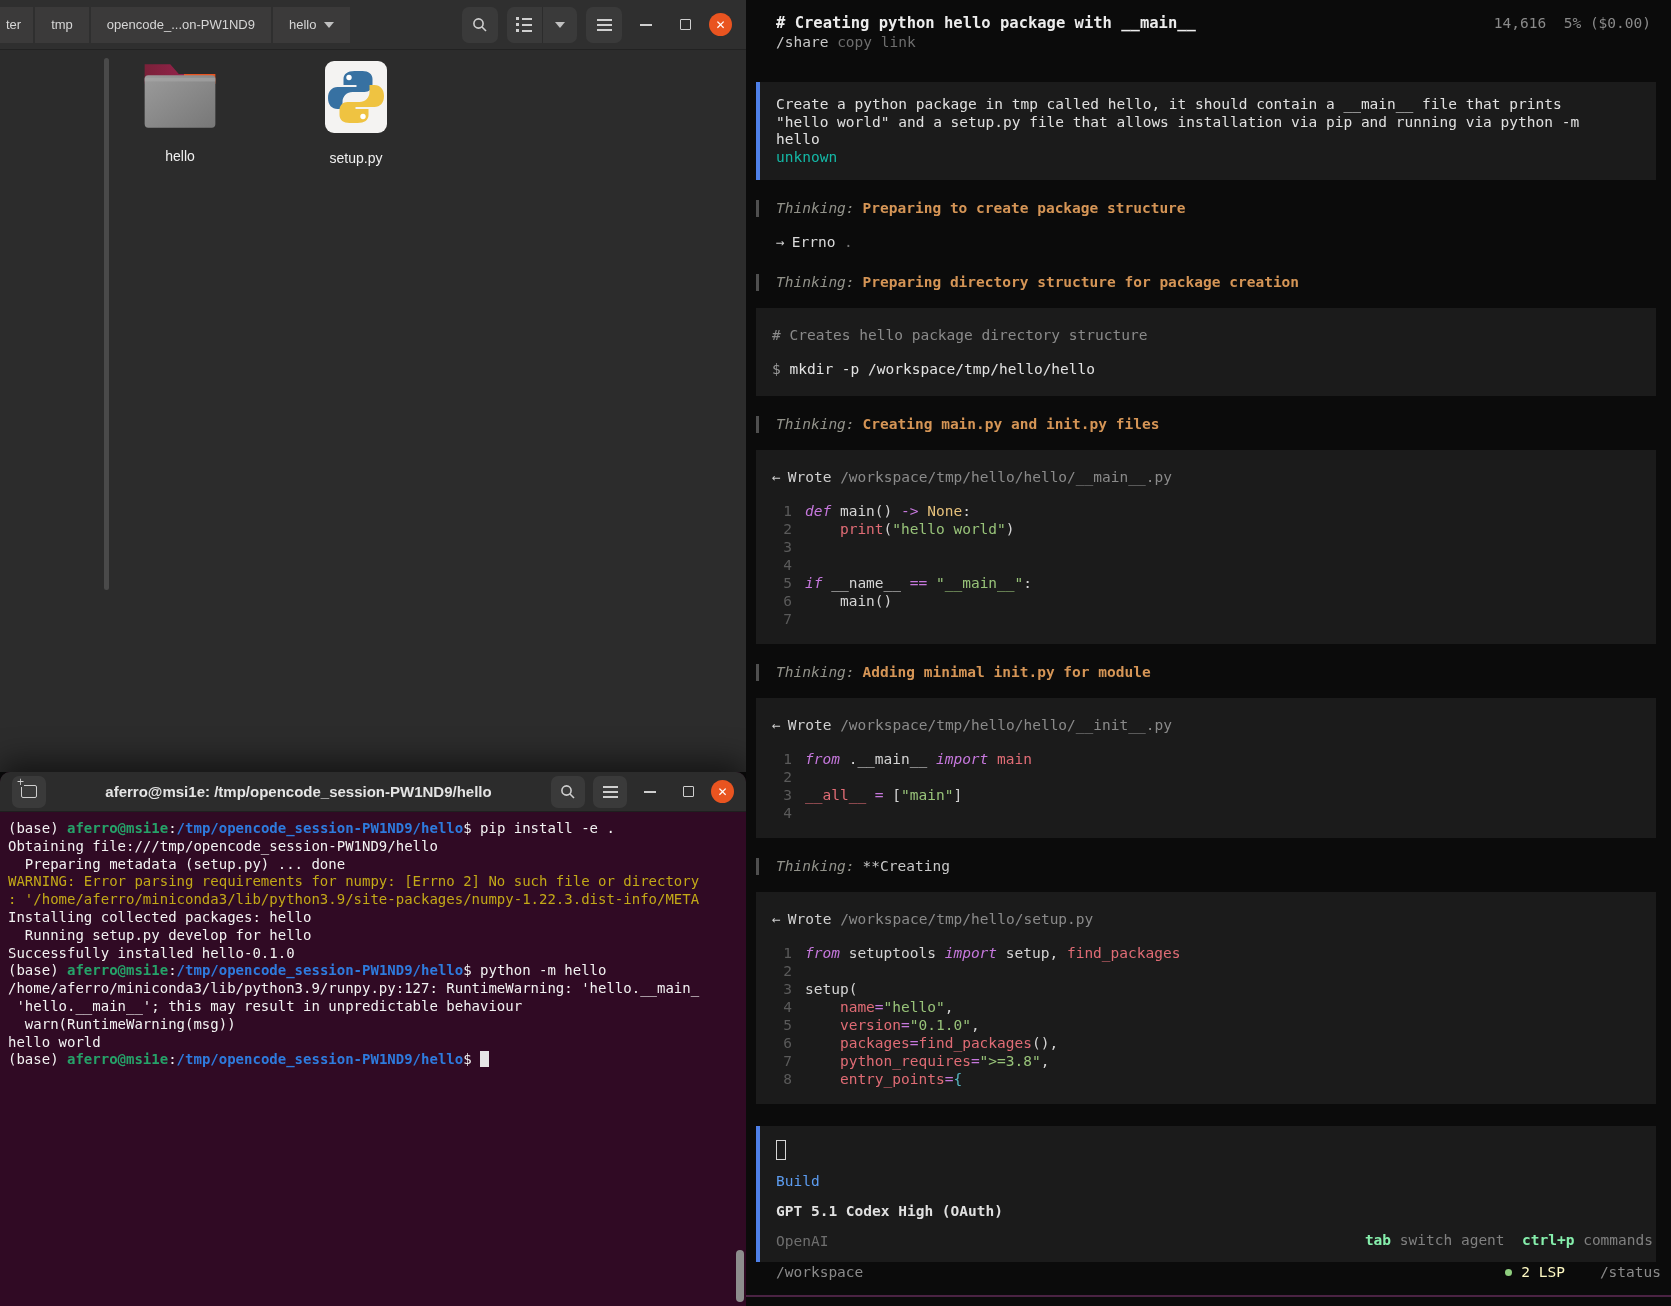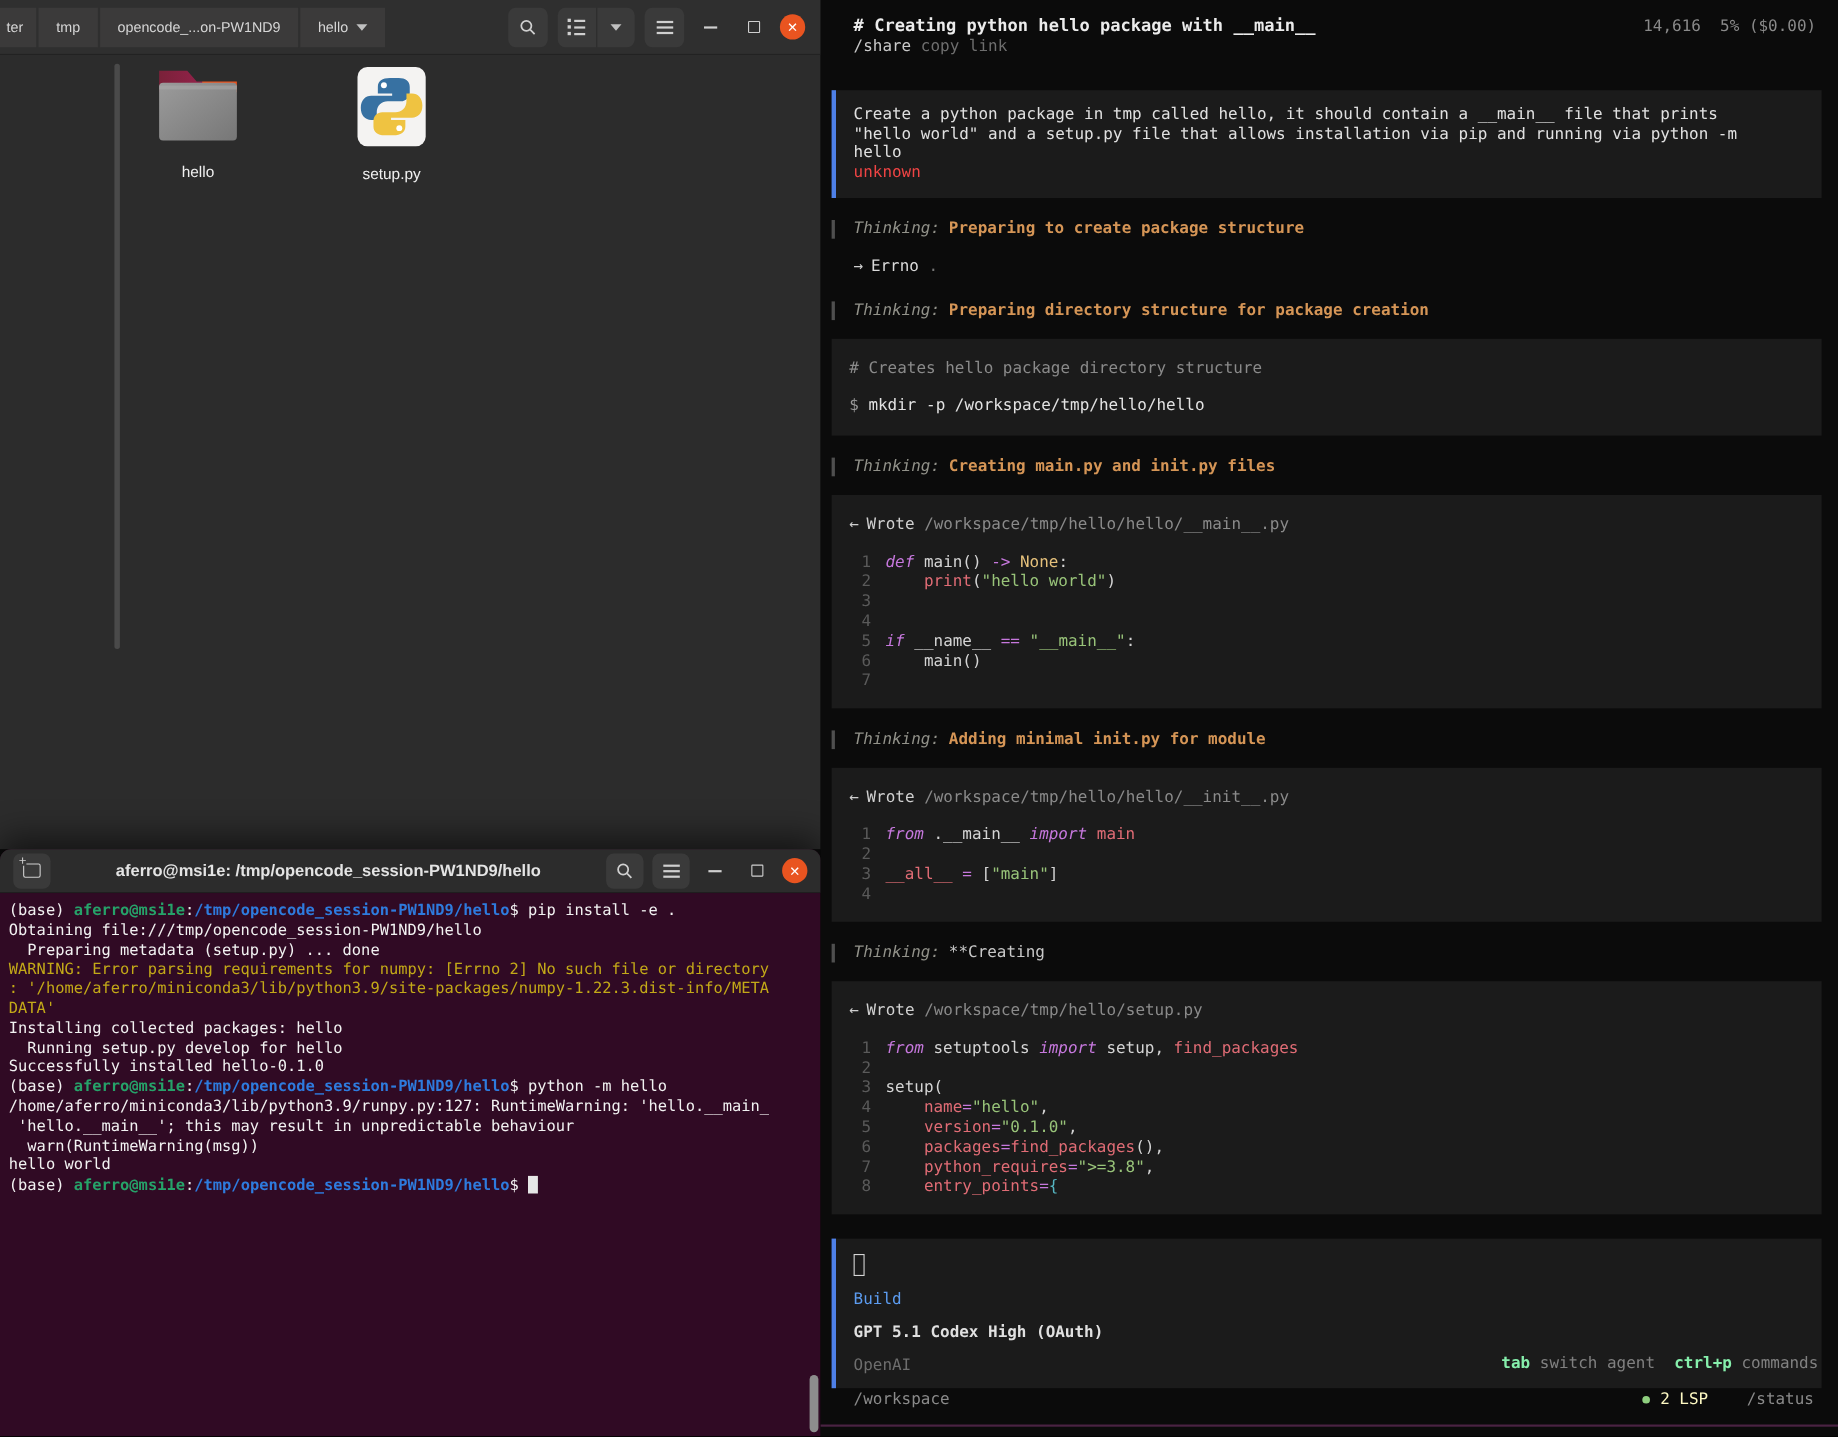--- a/index.html
+++ b/index.html
@@ -80,21 +80,21 @@
   #oc-header { padding:14px 20px 0 30px; }
   #oc-title-row { display:flex; justify-content:space-between; align-items:baseline; }
   #oc-title { font-weight:bold; color:#ececec; font-size:15.5px; white-space:nowrap; }
   #oc-stats { color:#8a8a8a; white-space:pre; }
   #oc-share-row { margin-top:2px; }
   #oc-share { color:#c9c9c9; }
   #oc-share-hint { color:#6e6e6e; }
 
   .block { margin:0 15px 0 10px; background:#1b1b1b; }
   #user-block { margin-top:32px; border-left:4px solid #4e80e8; padding:14px 16px; line-height:17.5px; color:#e0e0e0; white-space:pre-wrap; }
-  #user-meta { color:#ef4444; }
+  #user-meta { color:#14b8a6; }
 
   .think { display:flex; align-items:center; margin:18px 0 0 10px; height:20px; }
   .tbar { width:3px; height:17px; background:#4f4f4f; margin-right:17px; flex-shrink:0; }
   .tlabel { color:#92928a; font-style:italic; margin-right:8px; }
   .ttext-hi { color:#d59556; font-weight:bold; }
   .ttext-plain { color:#c8c8c8; }
 
   .toolrow { margin:16px 0 0 30px; height:20px; }
   .arrow { color:#cfcfcf; margin-right:7px; }
   .tname { color:#dadada; }
@@ -123,21 +123,21 @@
   #input-block { margin-top:22px; border-left:4px solid #4e80e8; padding:12px 16px 12px 16px; }
   #input-cursor { width:10px; height:20px; border:1.5px solid #d5d5d5; margin:2px 0 12px 0; }
   #model-row { display:flex; gap:12px; line-height:18px;flex-direction:column; }
   #agent-name { color:#5c9cf0; }
   #model-name { color:#e0e0e0; font-weight:bold; }
   #provider-name { color:#6e6e6e; }
 
   #hints-row { position:absolute; right:18px; bottom:58px; white-space:pre; }
   .hint-key { color:#86efac; font-weight:bold;margin-top:12px; }
   .hint-label { color:#808080; }
-  #status-row { position:absolute; left:30px; right:22px; bottom:26px; display:flex; }
+  #status-row { position:absolute; left:30px; right:10px; bottom:26px; display:flex; }
   #status-left { color:#8a8a8a; }
   #status-right { margin-left:auto; display:flex; align-items:center; gap:9px; }
   #lsp-dot { width:7px; height:7px; border-radius:50%; background:#8fcf7f; }
   #lsp-text { color:#fef9c3; }
   #status-cmd { color:#8a8a8a; margin-left:26px; }
   #bottom-line { position:absolute; left:0; right:0; bottom:9px; height:2px; background:#4a2343; }
 </style>
 </head>
 <body>
 
@@ -270,21 +270,20 @@
       <div class="close-circle">
           <span>✕</span>
         </div>
     </div>
     <div id="term-body">
         <div class="tline"><span class="t-pl">(base) </span><span class="t-usr">aferro@msi1e</span><span class="t-pl">:</span><span class="t-pth">/tmp/opencode_session-PW1ND9/hello</span><span class="t-pl">$ pip install -e .</span></div>
         <div class="tline"><span class="t-pl">Obtaining file:///tmp/opencode_session-PW1ND9/hello</span></div>
         <div class="tline"><span class="t-pl">  Preparing metadata (setup.py) ... done</span></div>
         <div class="tline"><span class="t-yl">WARNING: Error parsing requirements for numpy: [Errno 2] No such file or directory</span></div>
         <div class="tline"><span class="t-yl">: '/home/aferro/miniconda3/lib/python3.9/site-packages/numpy-1.22.3.dist-info/META</span></div>
-        <div class="tline"><span class="t-yl">DATA'</span></div>
         <div class="tline"><span class="t-pl">Installing collected packages: hello</span></div>
         <div class="tline"><span class="t-pl">  Running setup.py develop for hello</span></div>
         <div class="tline"><span class="t-pl">Successfully installed hello-0.1.0</span></div>
         <div class="tline"><span class="t-pl">(base) </span><span class="t-usr">aferro@msi1e</span><span class="t-pl">:</span><span class="t-pth">/tmp/opencode_session-PW1ND9/hello</span><span class="t-pl">$ python -m hello</span></div>
         <div class="tline"><span class="t-pl">/home/aferro/miniconda3/lib/python3.9/runpy.py:127: RuntimeWarning: 'hello.__main_</span></div>
         <div class="tline"><span class="t-pl"> 'hello.__main__'; this may result in unpredictable behaviour</span></div>
         <div class="tline"><span class="t-pl">  warn(RuntimeWarning(msg))</span></div>
         <div class="tline"><span class="t-pl">hello world</span></div>
         <div class="tline"><span class="t-pl">(base) </span><span class="t-usr">aferro@msi1e</span><span class="t-pl">:</span><span class="t-pth">/tmp/opencode_session-PW1ND9/hello</span><span class="t-pl">$ </span><span class="tcursor"></span></div>
       </div>

